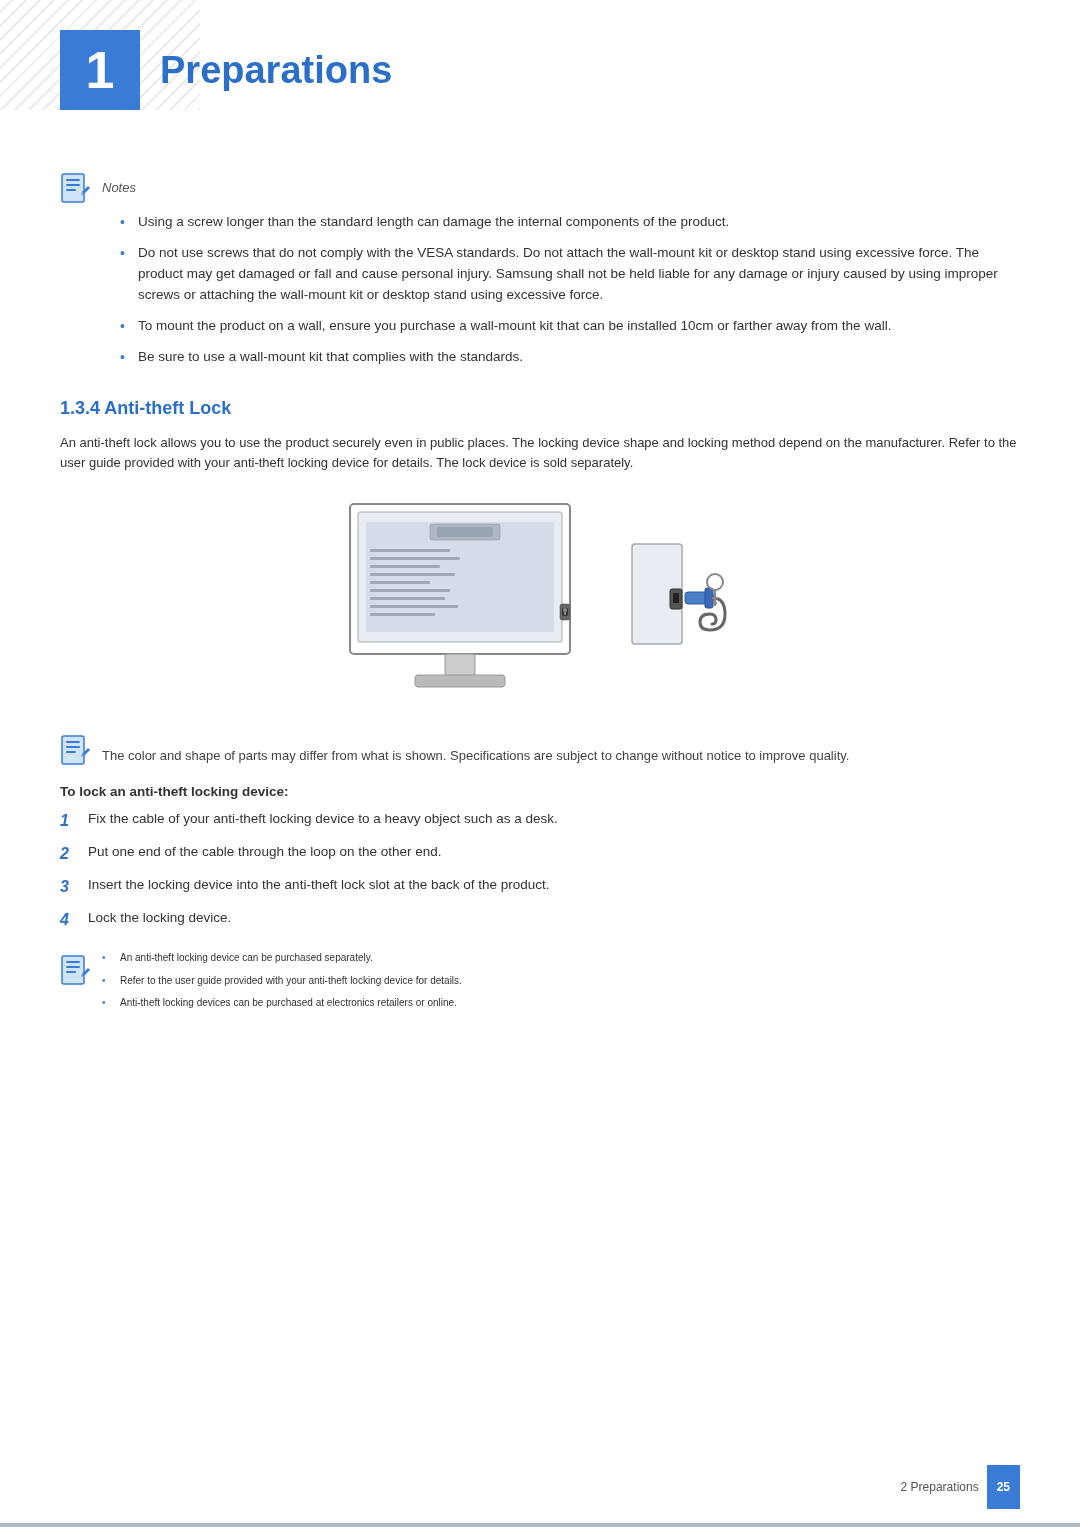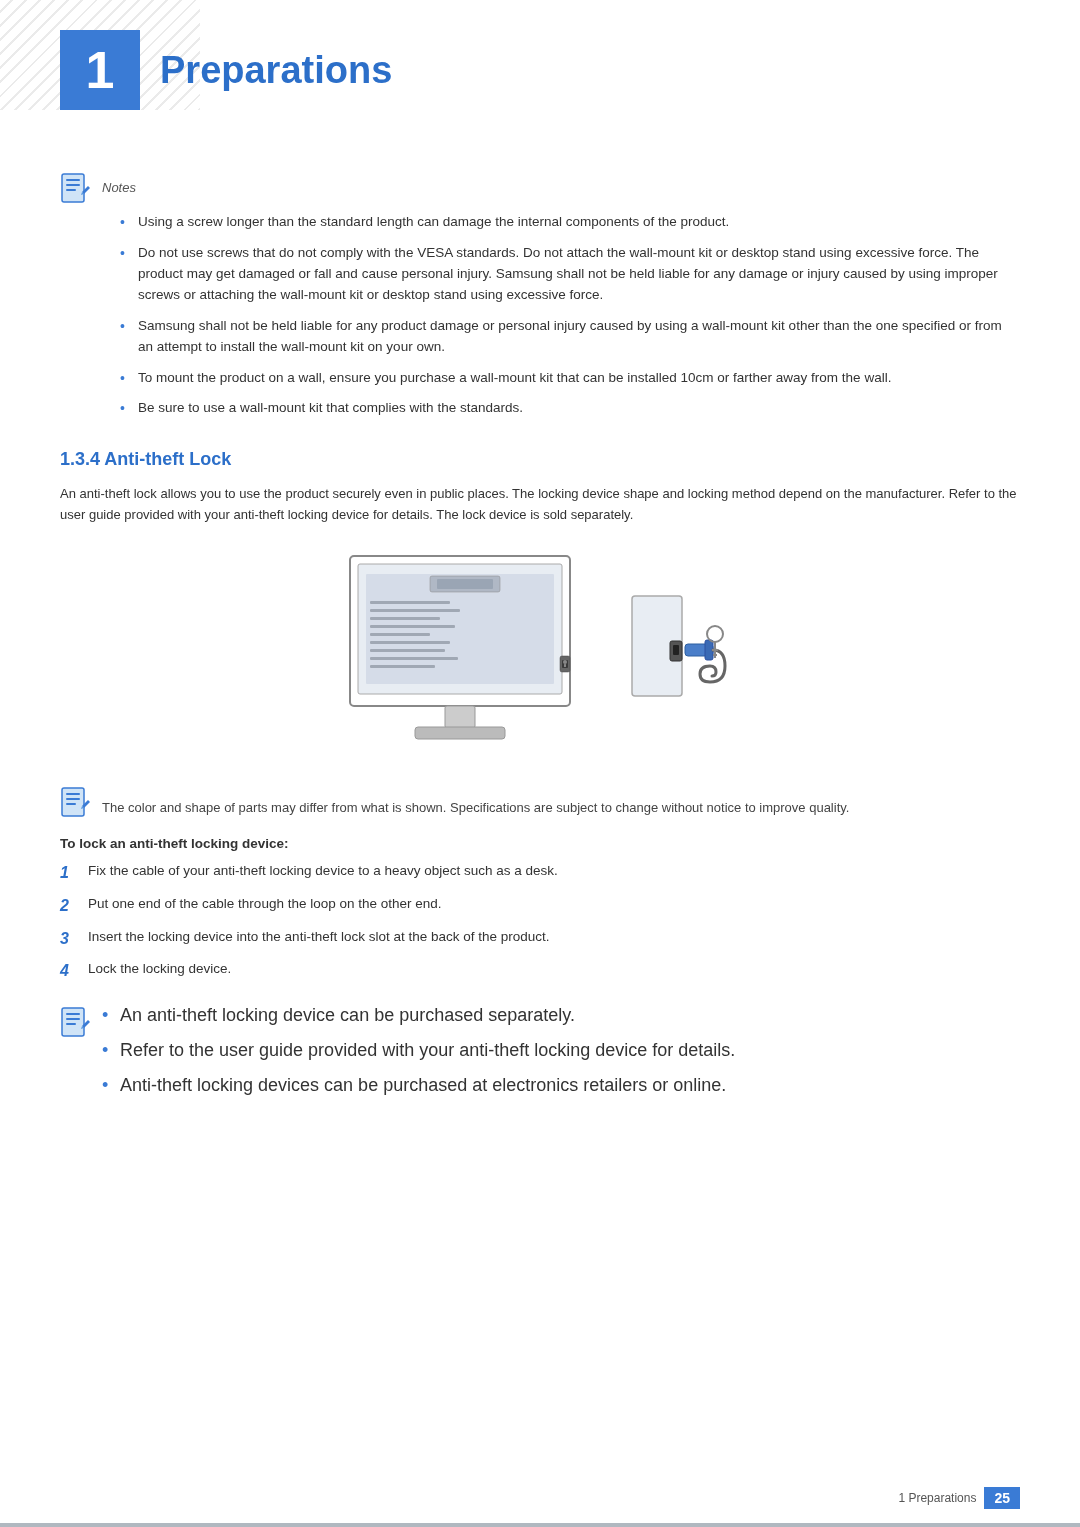--- a/index.html
+++ b/index.html
@@ -221,21 +221,21 @@
 
     .sub-bullet-list {
       list-style: none;
       padding: 0;
     }
 
     .sub-bullet-list li {
       position: relative;
       padding-left: 18px;
       margin-bottom: 7px;
-      font-size: 18px;
+      font-size: 10px;
       line-height: 1.55;
       color: #333;
     }
 
     .sub-bullet-list li::before {
       content: '•';
       position: absolute;
       left: 0;
       color: #3a7bd5;
     }
@@ -251,23 +251,23 @@
     }
 
     .footer-text {
       font-size: 12px;
       color: #555;
     }
 
     .footer-page-box {
       background: #3a7bd5;
       color: #fff;
-      font-size: 14px;
-      font-weight: bold;
-      padding: 3px 10px;
+      font-size: 12px;
+      font-weight: bold;
+      padding: 15px 10px;
     }
 
     
     .page-bottom-line {
       position: absolute;
       bottom: 0;
       left: 0; right: 0;
       height: 4px;
       background: #b0b8c0;
     }
@@ -293,21 +293,20 @@
         <rect x="6" y="12" width="14" height="2" rx="1" fill="#3a7bd5"></rect>
         <rect x="6" y="17" width="10" height="2" rx="1" fill="#3a7bd5"></rect>
         <path d="M22 20 L28 14 L30 16 L24 22 Z" fill="#3a7bd5"></path>
         <path d="M22 20 L24 22 L21 23 Z" fill="#5a9ae0"></path>
       </svg>
       <span class="note-label">Notes</span>
     </div>
     <ul class="bullet-list">
       <li>Using a screw longer than the standard length can damage the internal components of the product.</li>
       <li>Do not use screws that do not comply with the VESA standards. Do not attach the wall-mount kit or desktop stand using excessive force. The product may get damaged or fall and cause personal injury. Samsung shall not be held liable for any damage or injury caused by using improper screws or attaching the wall-mount kit or desktop stand using excessive force.</li>
-      <li>Samsung shall not be held liable for any product damage or personal injury caused by using a wall-mount kit other than the one specified or from an attempt to install the wall-mount kit on your own.</li>
       <li>To mount the product on a wall, ensure you purchase a wall-mount kit that can be installed 10cm or farther away from the wall.</li>
       <li>Be sure to use a wall-mount kit that complies with the standards.</li>
     </ul>
   </div>
 
   <div>
     <div class="section-heading">1.3.4   Anti-theft Lock</div>
     <p class="section-body">An anti-theft lock allows you to use the product securely even in public places. The locking device shape and locking method depend on the manufacturer. Refer to the user guide provided with your anti-theft locking device for details. The lock device is sold separately.</p>
 
     <div class="image-area">
@@ -410,17 +409,17 @@
         <li>An anti-theft locking device can be purchased separately.</li>
         <li>Refer to the user guide provided with your anti-theft locking device for details.</li>
         <li>Anti-theft locking devices can be purchased at electronics retailers or online.</li>
       </ul>
     </div>
   </div>
 
 </div>
 
 <div class="page-footer">
-  <span class="footer-text">1 Preparations</span>
+  <span class="footer-text">2 Preparations</span>
   <span class="footer-page-box">25</span>
 </div>
 
 <div class="page-bottom-line"></div>
 
 </body></html>

